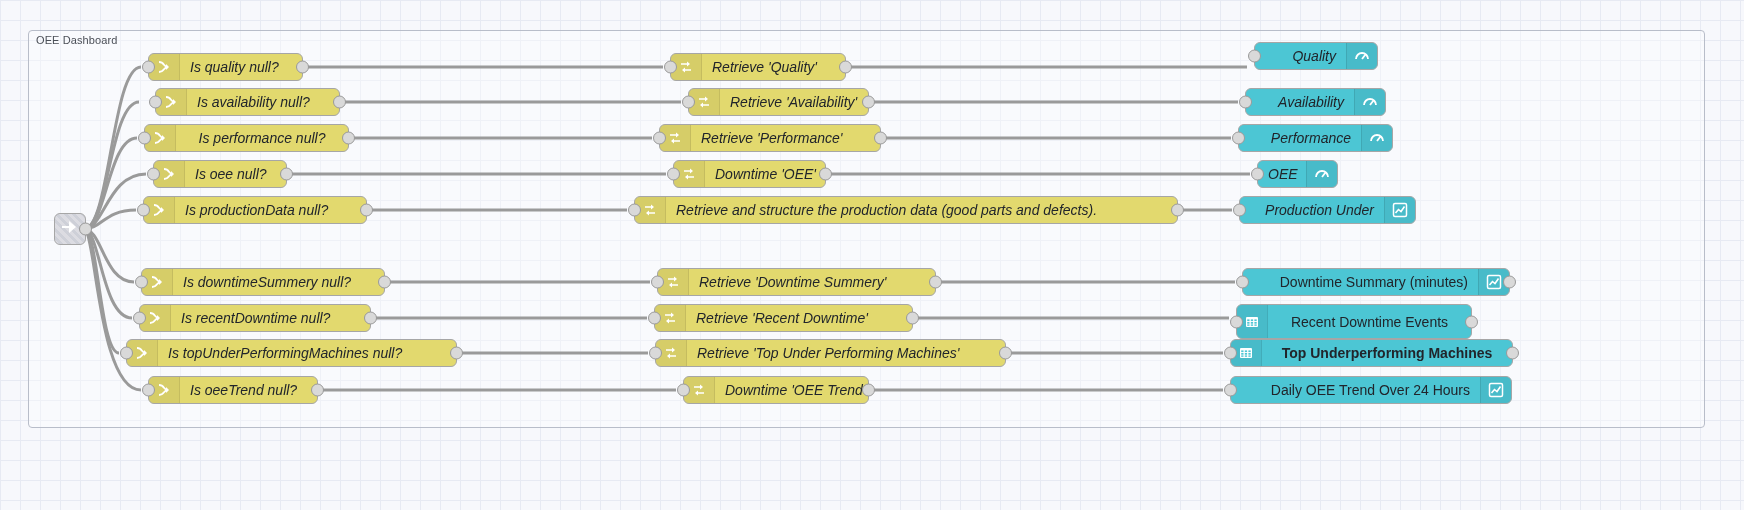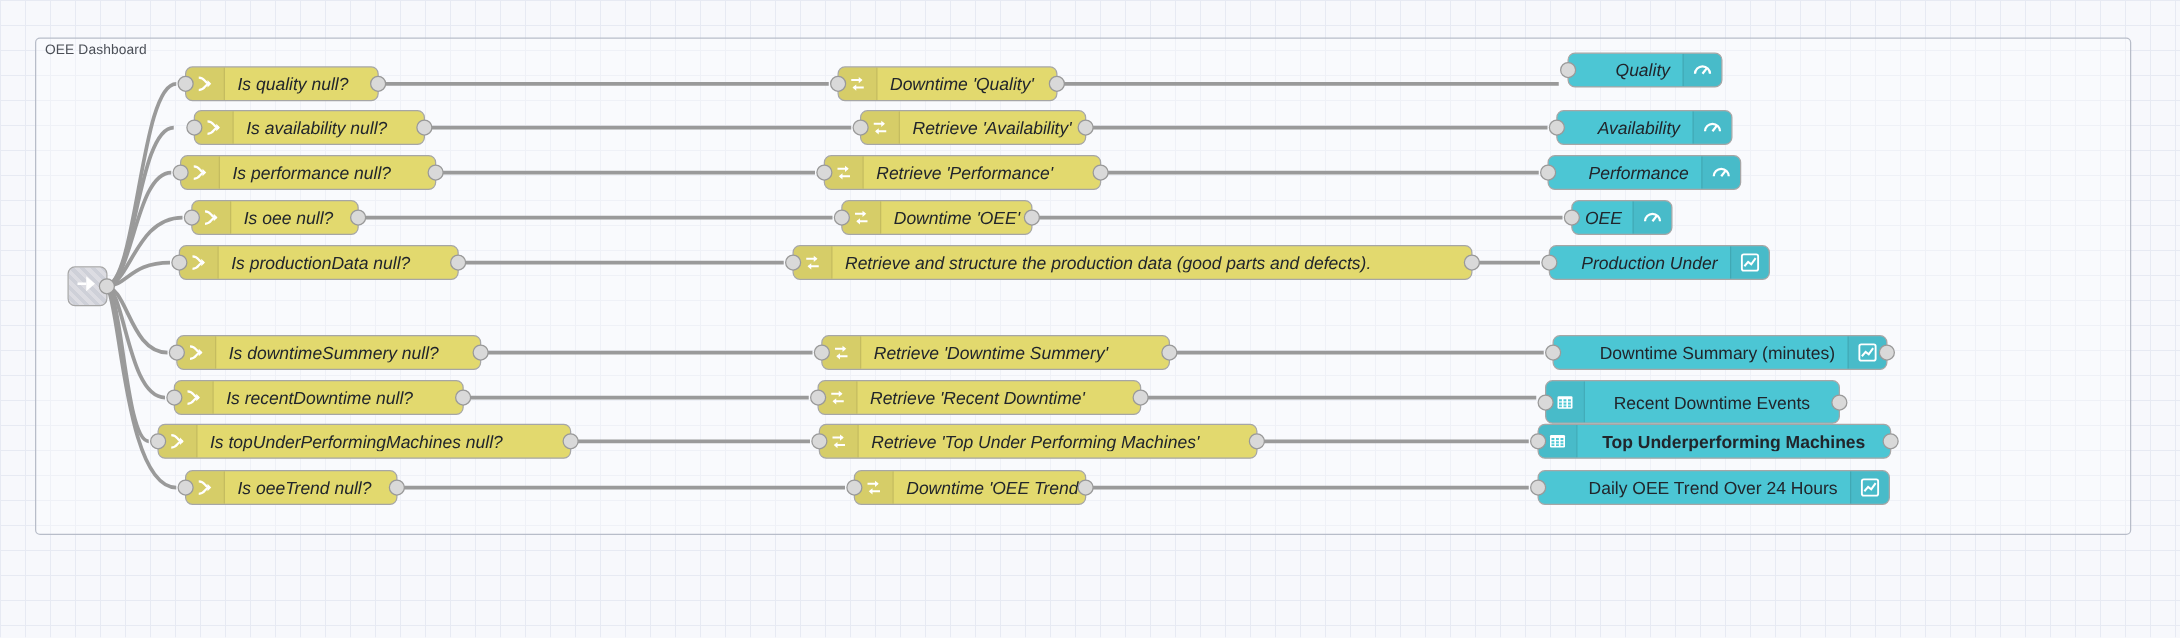--- a/index.html
+++ b/index.html
@@ -200,21 +200,21 @@
           <path d="M3 13 C 9 13, 7 8, 12 8" stroke="#fff" stroke-width="1.8" fill="none"></path>
           <path d="M10 5 L13 8 L10 11 Z" fill="#fff"></path>
         </svg>
       </span>
       <span class="label italic">Is availability null?</span>
     </div>
     <div class="port in"></div>
     <div class="port out"></div>
   </div>
 
-  <div class="node node-switch" style="left:144px; top:124px; width:205px; height:28px;">
+  <div class="node node-switch" style="left:144px; top:124px; width:205px; height:28px;text-align:center;">
     <div class="body">
       <span class="icon-box">
         <svg width="16" height="16" viewBox="0 0 16 16">
           <path d="M3 3 C 9 3, 7 8, 12 8" stroke="#fff" stroke-width="1.8" fill="none"></path>
           <path d="M3 13 C 9 13, 7 8, 12 8" stroke="#fff" stroke-width="1.8" fill="none"></path>
           <path d="M10 5 L13 8 L10 11 Z" fill="#fff"></path>
         </svg>
       </span>
       <span class="label italic">Is performance null?</span>
     </div>
@@ -315,21 +315,21 @@
   <div class="node node-change" style="left:670px; top:53px; width:176px; height:28px;">
     <div class="body">
       <span class="icon-box">
         <svg width="16" height="16" viewBox="0 0 16 16">
           <path d="M3 5 h8" stroke="#fff" stroke-width="1.6" fill="none"></path>
           <path d="M9 2.5 L12 5 L9 7.5 Z" fill="#fff"></path>
           <path d="M13 11 h-8" stroke="#fff" stroke-width="1.6" fill="none"></path>
           <path d="M7 8.5 L4 11 L7 13.5 Z" fill="#fff"></path>
         </svg>
       </span>
-      <span class="label italic">Downtime 'Quality'</span>
+      <span class="label italic">Retrieve 'Quality'</span>
     </div>
     <div class="port in"></div>
     <div class="port out"></div>
   </div>
 
   <div class="node node-change" style="left:688px; top:88px; width:181px; height:28px;">
     <div class="body">
       <span class="icon-box">
         <svg width="16" height="16" viewBox="0 0 16 16">
           <path d="M3 5 h8" stroke="#fff" stroke-width="1.6" fill="none"></path>

